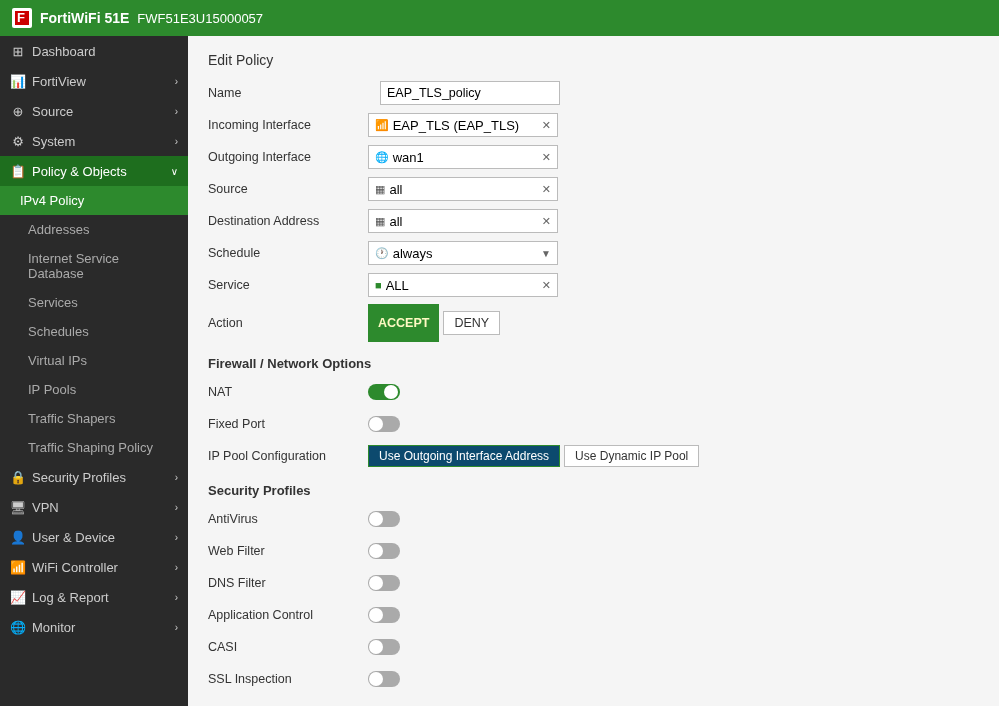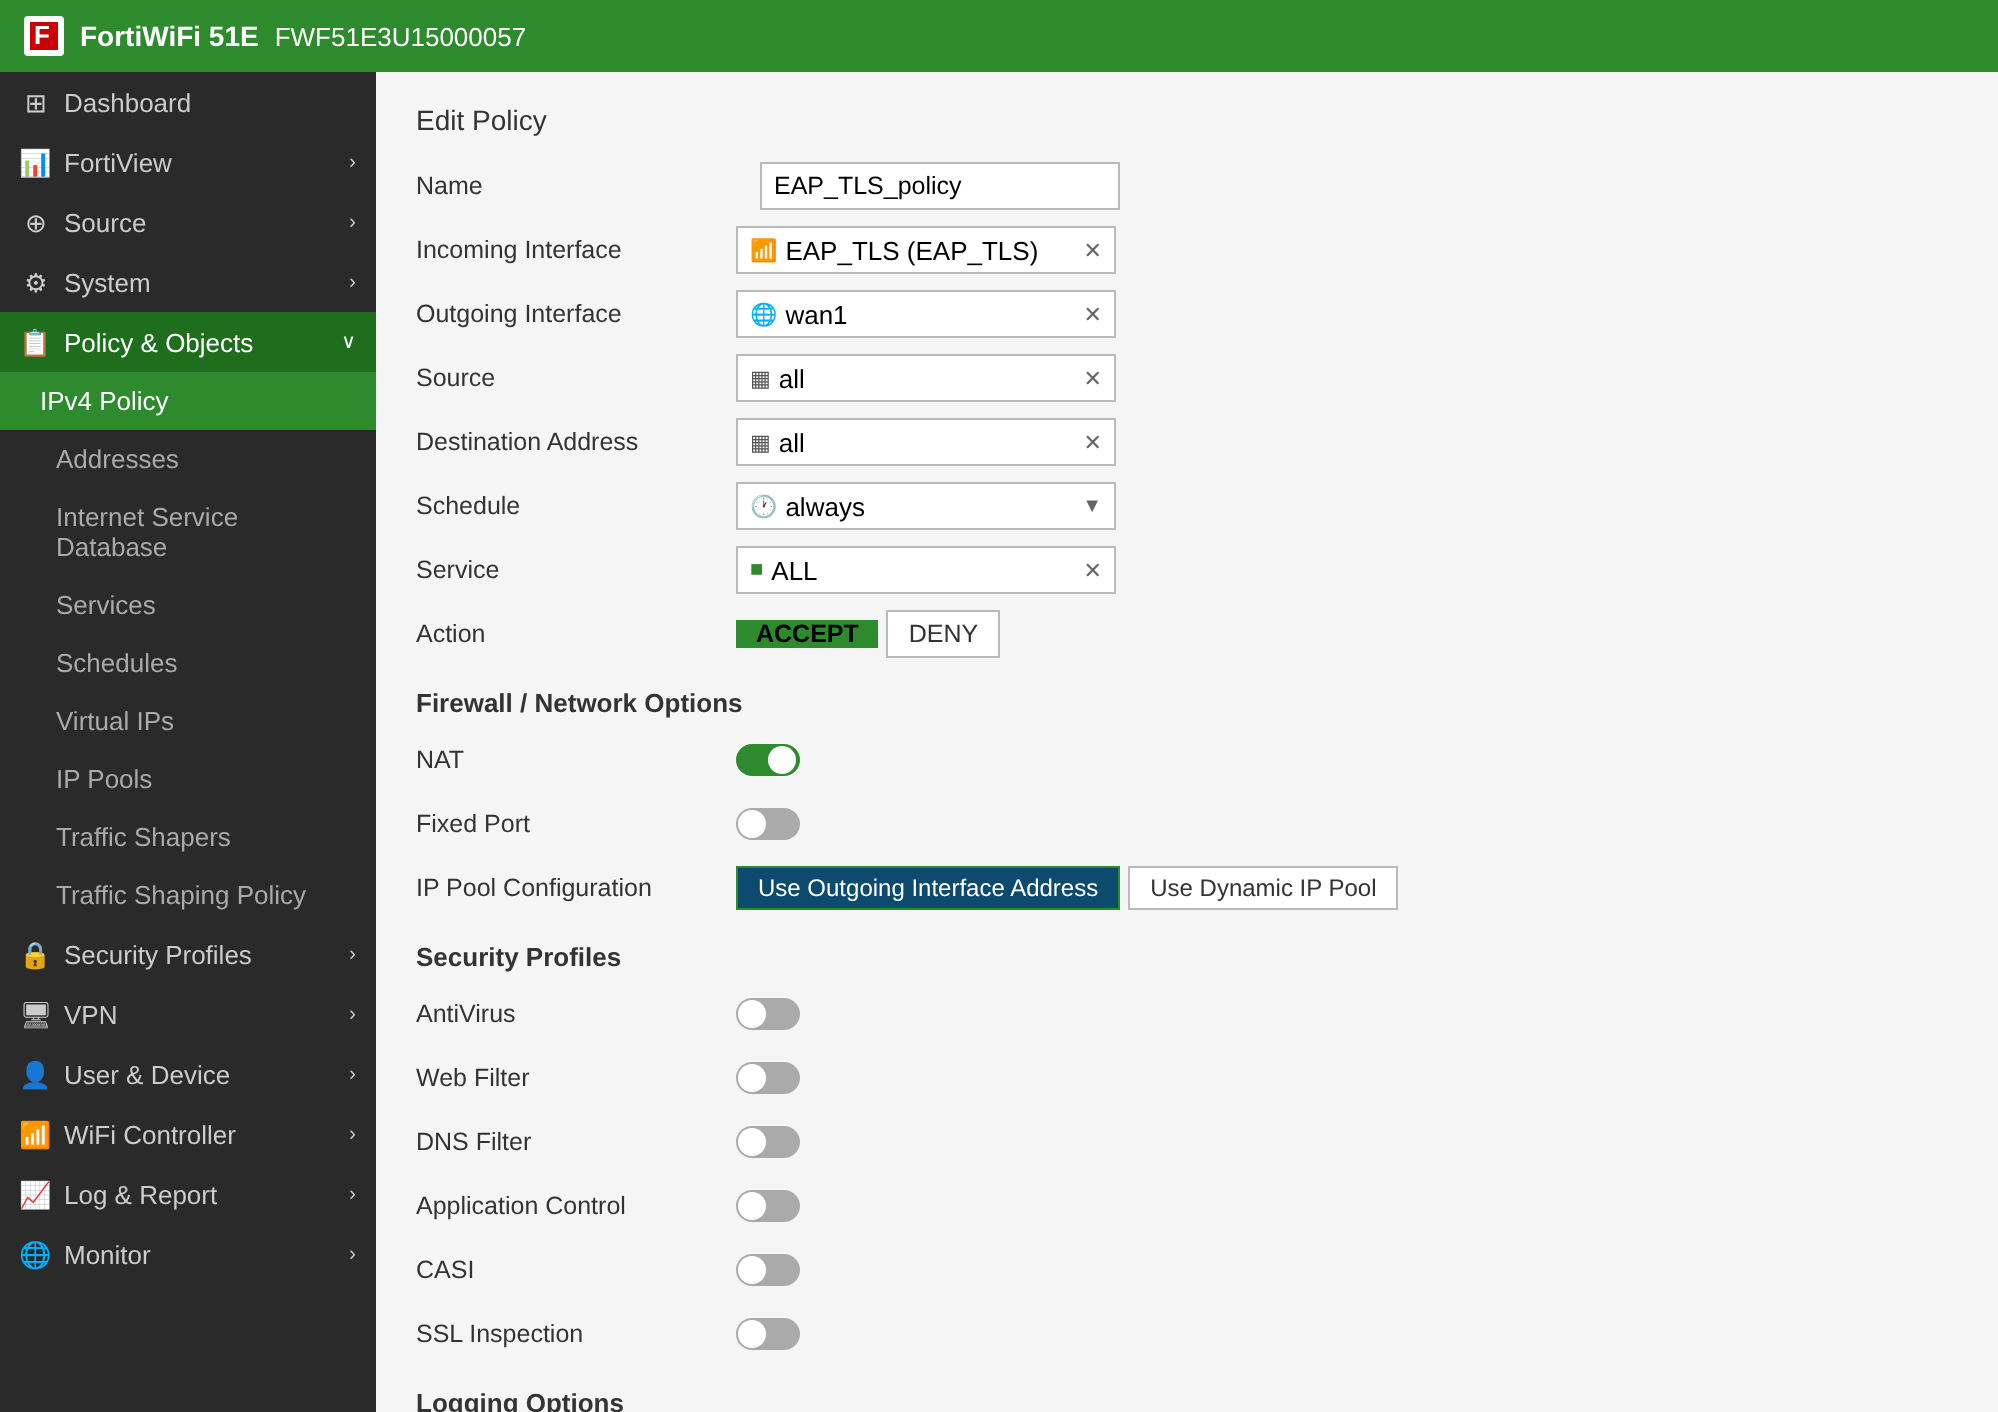--- a/index.html
+++ b/index.html
@@ -103,23 +103,23 @@
       gap: 4px;
       min-width: 190px;
       font-size: 12.5px;
     }
     .select-field .chevron-down { margin-left: auto; color: #666; font-size: 10px; }
     .select-field .icon-clock { color: #e8a020; font-size: 11px; }
 
     
     .btn-accept {
       background: #2d8a2d;
-      color: #000000;
+      color: #fef9c3;
       border: none;
-      padding: 0 10px;
+      padding: 12px 10px;
       cursor: pointer;
       font-size: 12.5px;
       font-weight: bold;
     }
     .btn-deny {
       background: white;
       color: #333;
       border: 1px solid #bbb;
       padding: 4px 10px;
       cursor: pointer;

